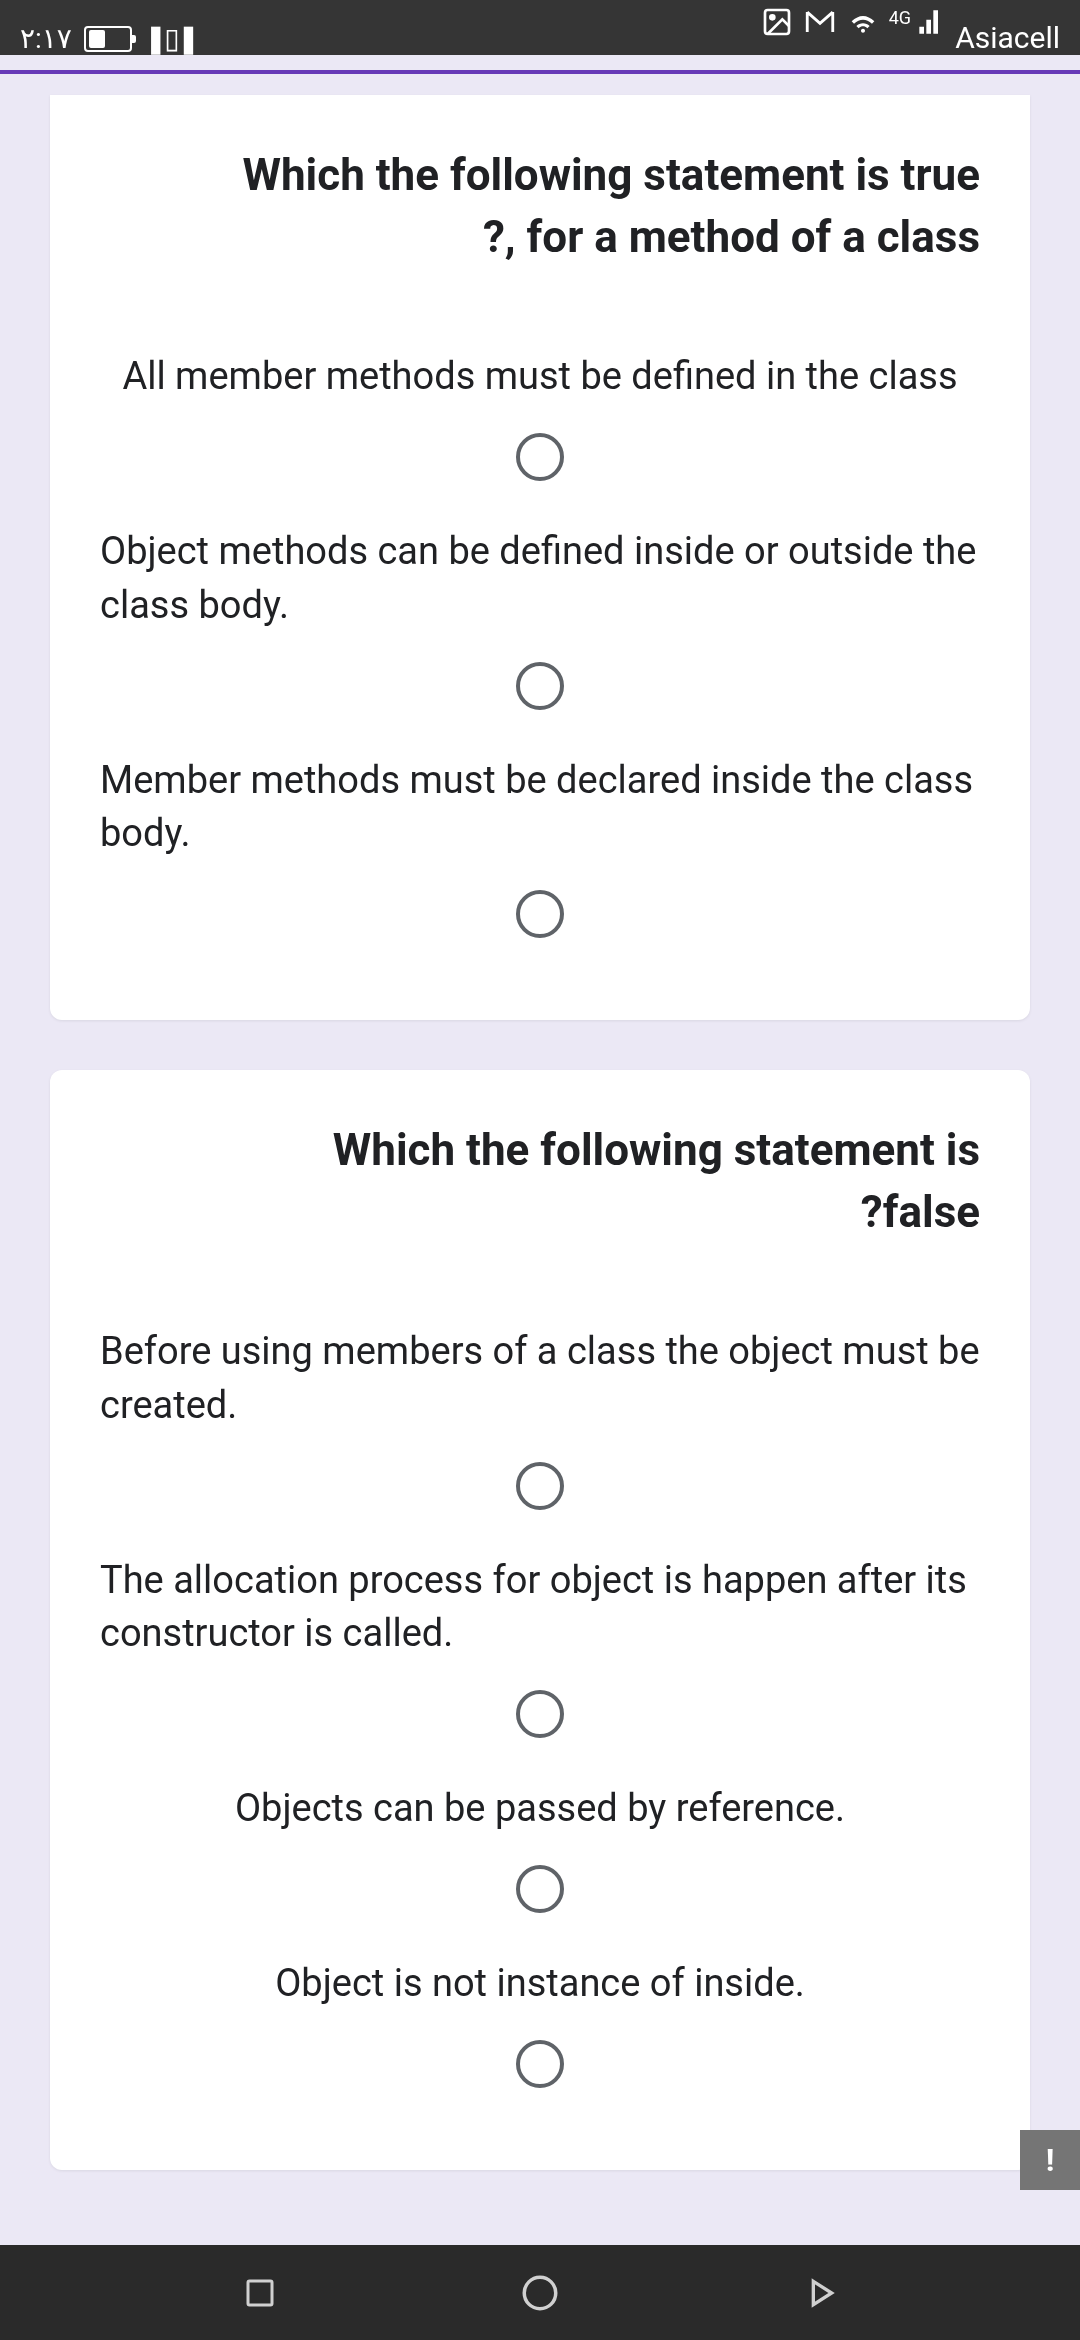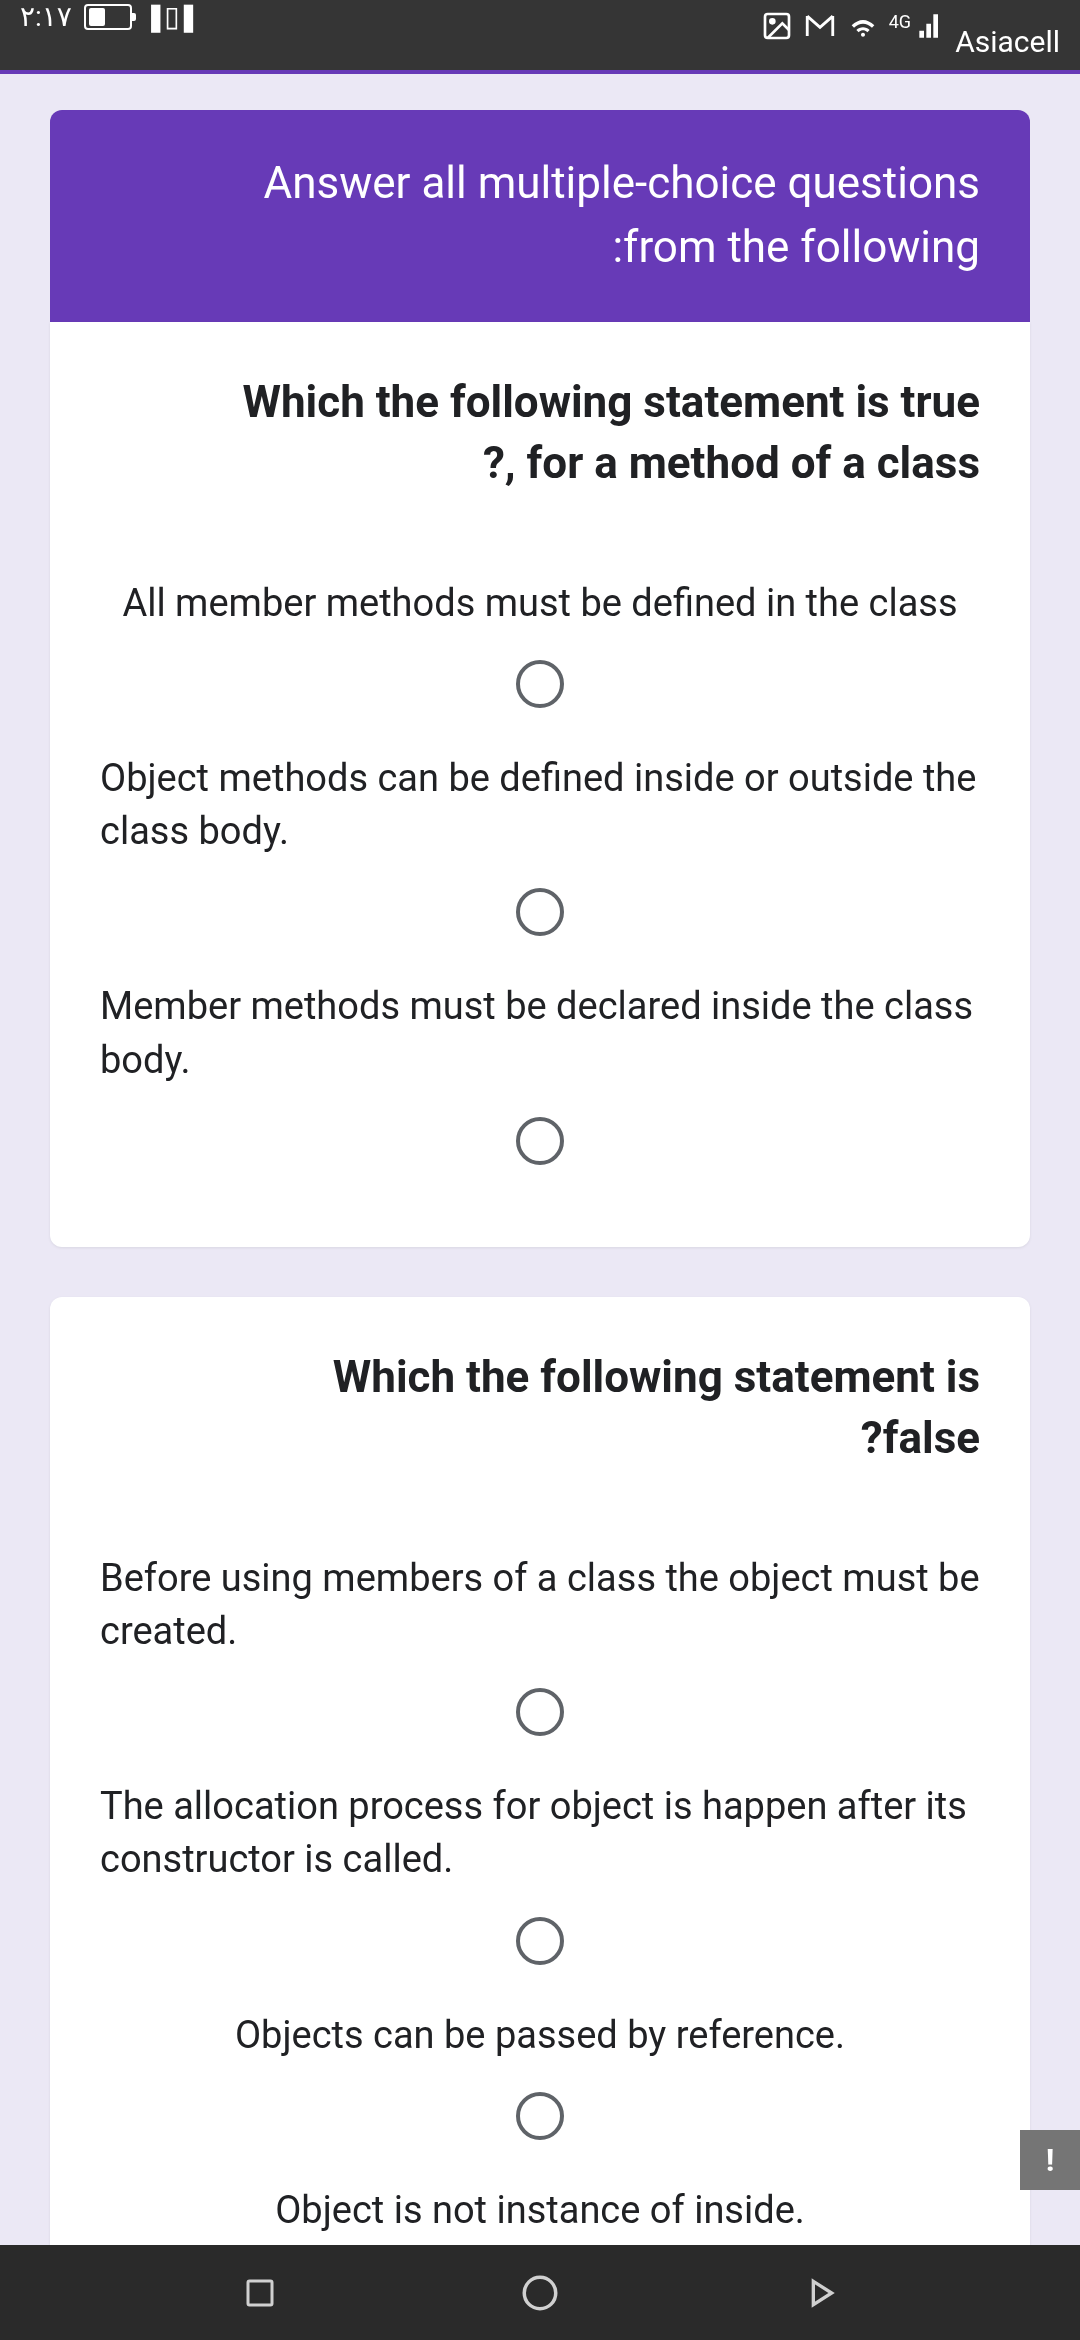--- a/index.html
+++ b/index.html
@@ -9,24 +9,24 @@
     }
     body {
       width: 1080px;
       height: 2340px;
       background: #ebe8f5;
       font-family: 'Roboto', Arial, sans-serif;
       position: relative;
       overflow: hidden;
     }
     .status-bar {
-      height: 70px;
+      height: 55px;
       background: #353535;
       display: flex;
-      align-items: flex-start;
+      align-items: flex-end;
       justify-content: space-between;
       padding: 0 20px;
       color: #fff;
       font-size: 28px;
     }
     .status-left {
       display: flex;
       align-items: center;
       gap: 12px;
     }
@@ -207,24 +207,20 @@
           <path d="M2 22h4v-6H2v6zm6 0h4V10H8v12zm6 0h4V2h-4v20z"></path>
         </svg>
     </span>
     <span class="carrier-name">Asiacell</span>
   </div>
 </div>
 
 <div class="accent-line"></div>
 
 <div class="content">
-  <div class="header-card">
-    <div>Answer all multiple-choice questions</div>
-    <div>:from the following</div>
-  </div>
 
   <div class="question-card">
     <div class="question-text">
       <div>Which the following statement is true</div>
       <div>?, for a method of a class</div>
     </div>
     <div class="option-row">
       <div class="option-text">All member methods must be defined in the class</div>
       <div class="radio-circle"></div>
     </div>

